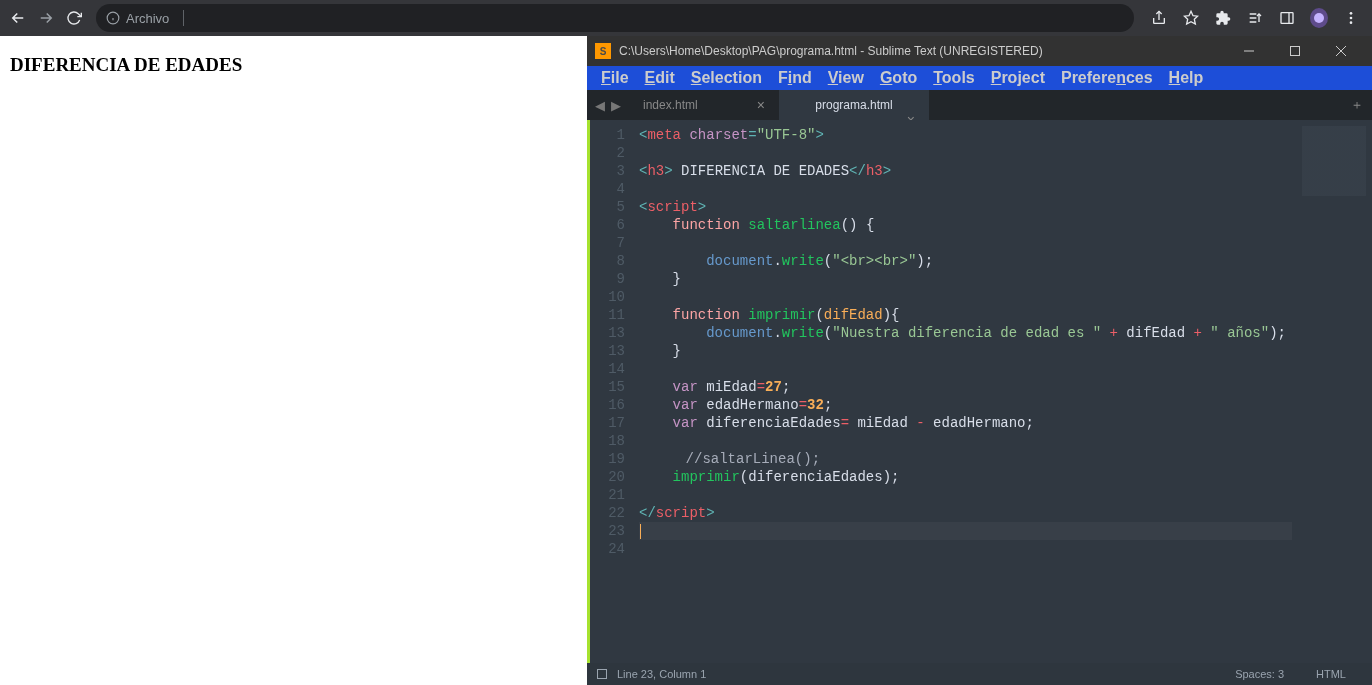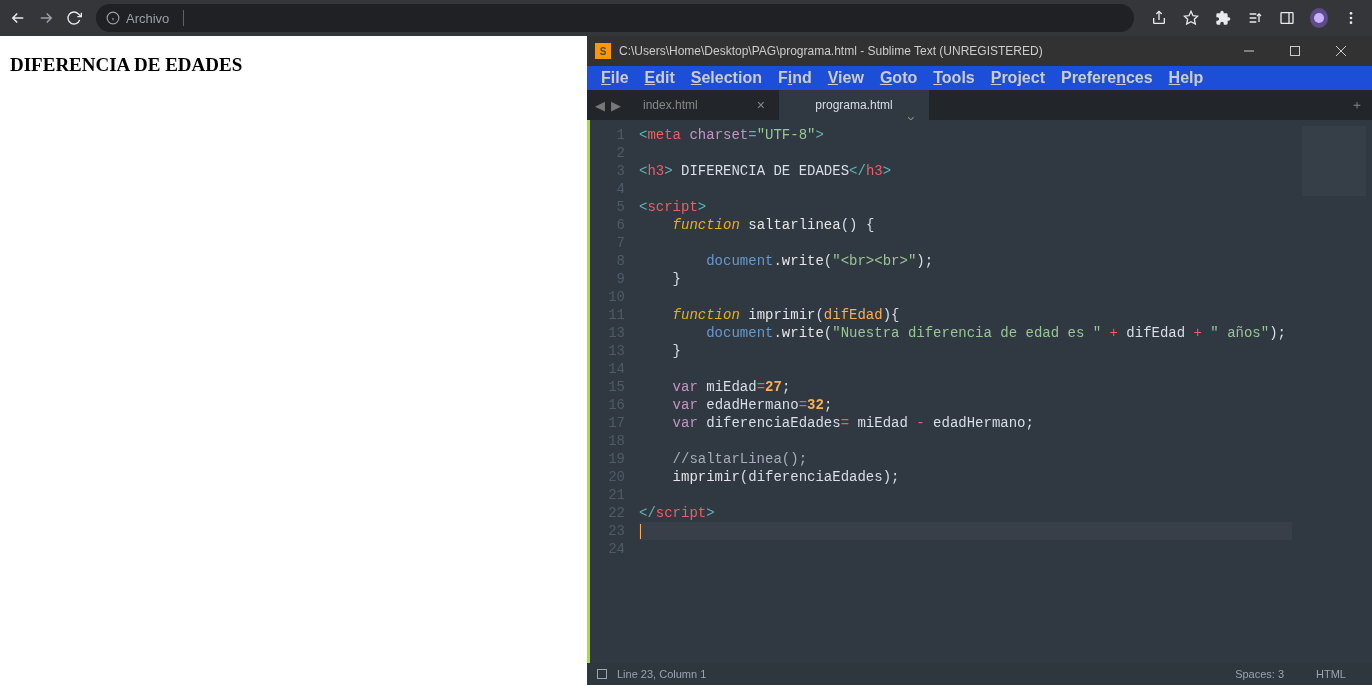--- a/index.html
+++ b/index.html
@@ -87,28 +87,28 @@
 .gutter .ln { height: 18px; line-height: 18px; }
 .code { flex: 1; padding: 6px 0 0 4px; white-space: pre; line-height: 18px; color: #d8dee9; }
 .minimap { width: 80px; background: #303841; position: relative; }
 .minimap .mm-blob { position: absolute; top: 6px; right: 6px; width: 64px; height: 70px; background: linear-gradient(#3a434d,#3a434d); opacity: .6; }
 
 
 .pun { color: #5fb3b3; }   
 .tag { color: #ec5f67; }   
 .attr{ color: #c594c5; }   
 .str { color: #99c794; }   
-.kw  { color: #eab308; font-style: italic; } 
+.kw  { color: #fca5a5; } 
 .kw2 { color: #c594c5; }   
-.nm  { color: #e5e5e5; margin-top: 44px; }   
+.nm  { color: #22c55e; margin-top: 44px; }   
 .par { color: #f9ae58; }   
 .obj { color: #6699cc; }
 .num { color: #f9ae58; font-weight: bold; }
 .op  { color: #ec5f67; }
-.cmt { color: #a6acb9; }
+.cmt { color: #a6acb9; margin-left: 13px; }
 .txt { color: #d8dee9; }
 .cursor-line { background: rgba(255,255,255,.04); }
 .caret { display:inline-block; width:1px; height:15px; background:#f9ae58; vertical-align:middle; margin-left:1px;}
 
 
 .st-status { height: 22px; background: #2e363e; display: flex; align-items: center; font-size: 11px; color: #9aa4af; padding: 0 10px; }
 .st-status .sq { width: 10px; height: 10px; border: 1px solid #9aa4af; margin-right: 10px; }
 .st-status .spacer { flex: 1; }
 .st-status .cell { padding: 0 16px; }
 

